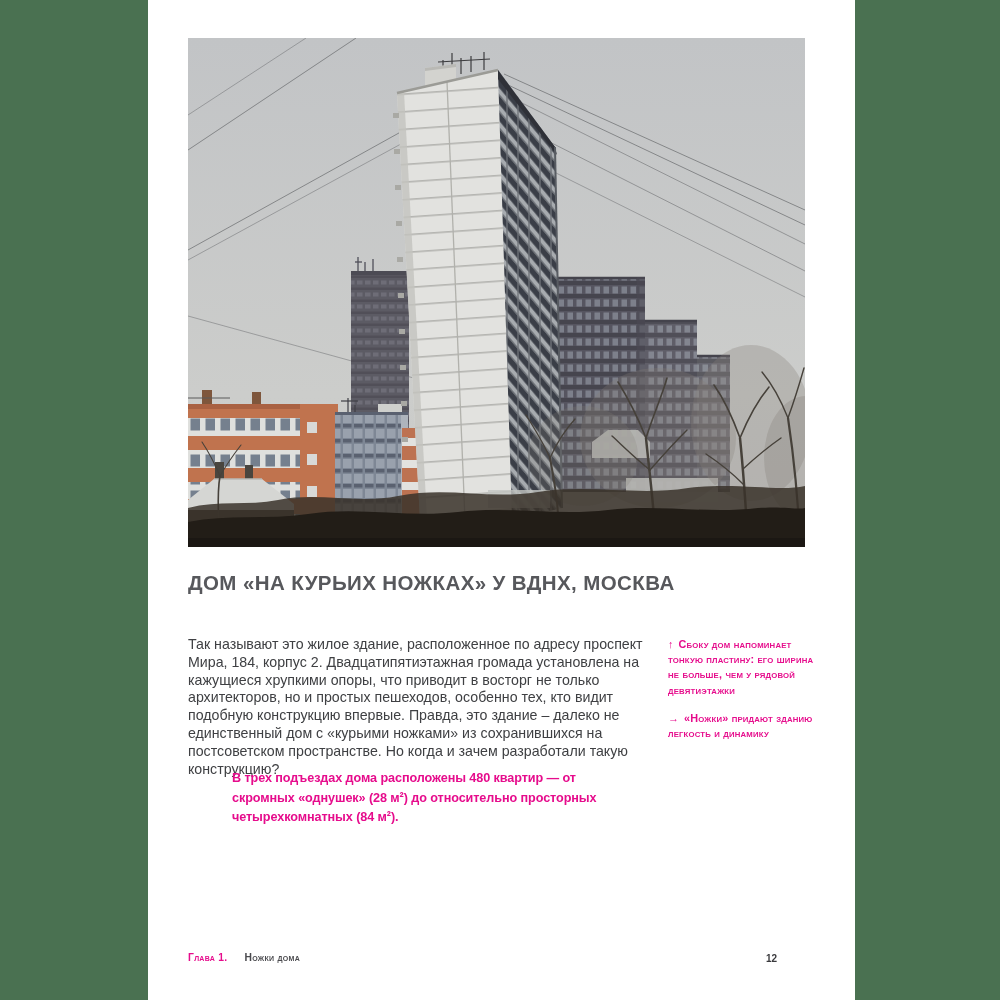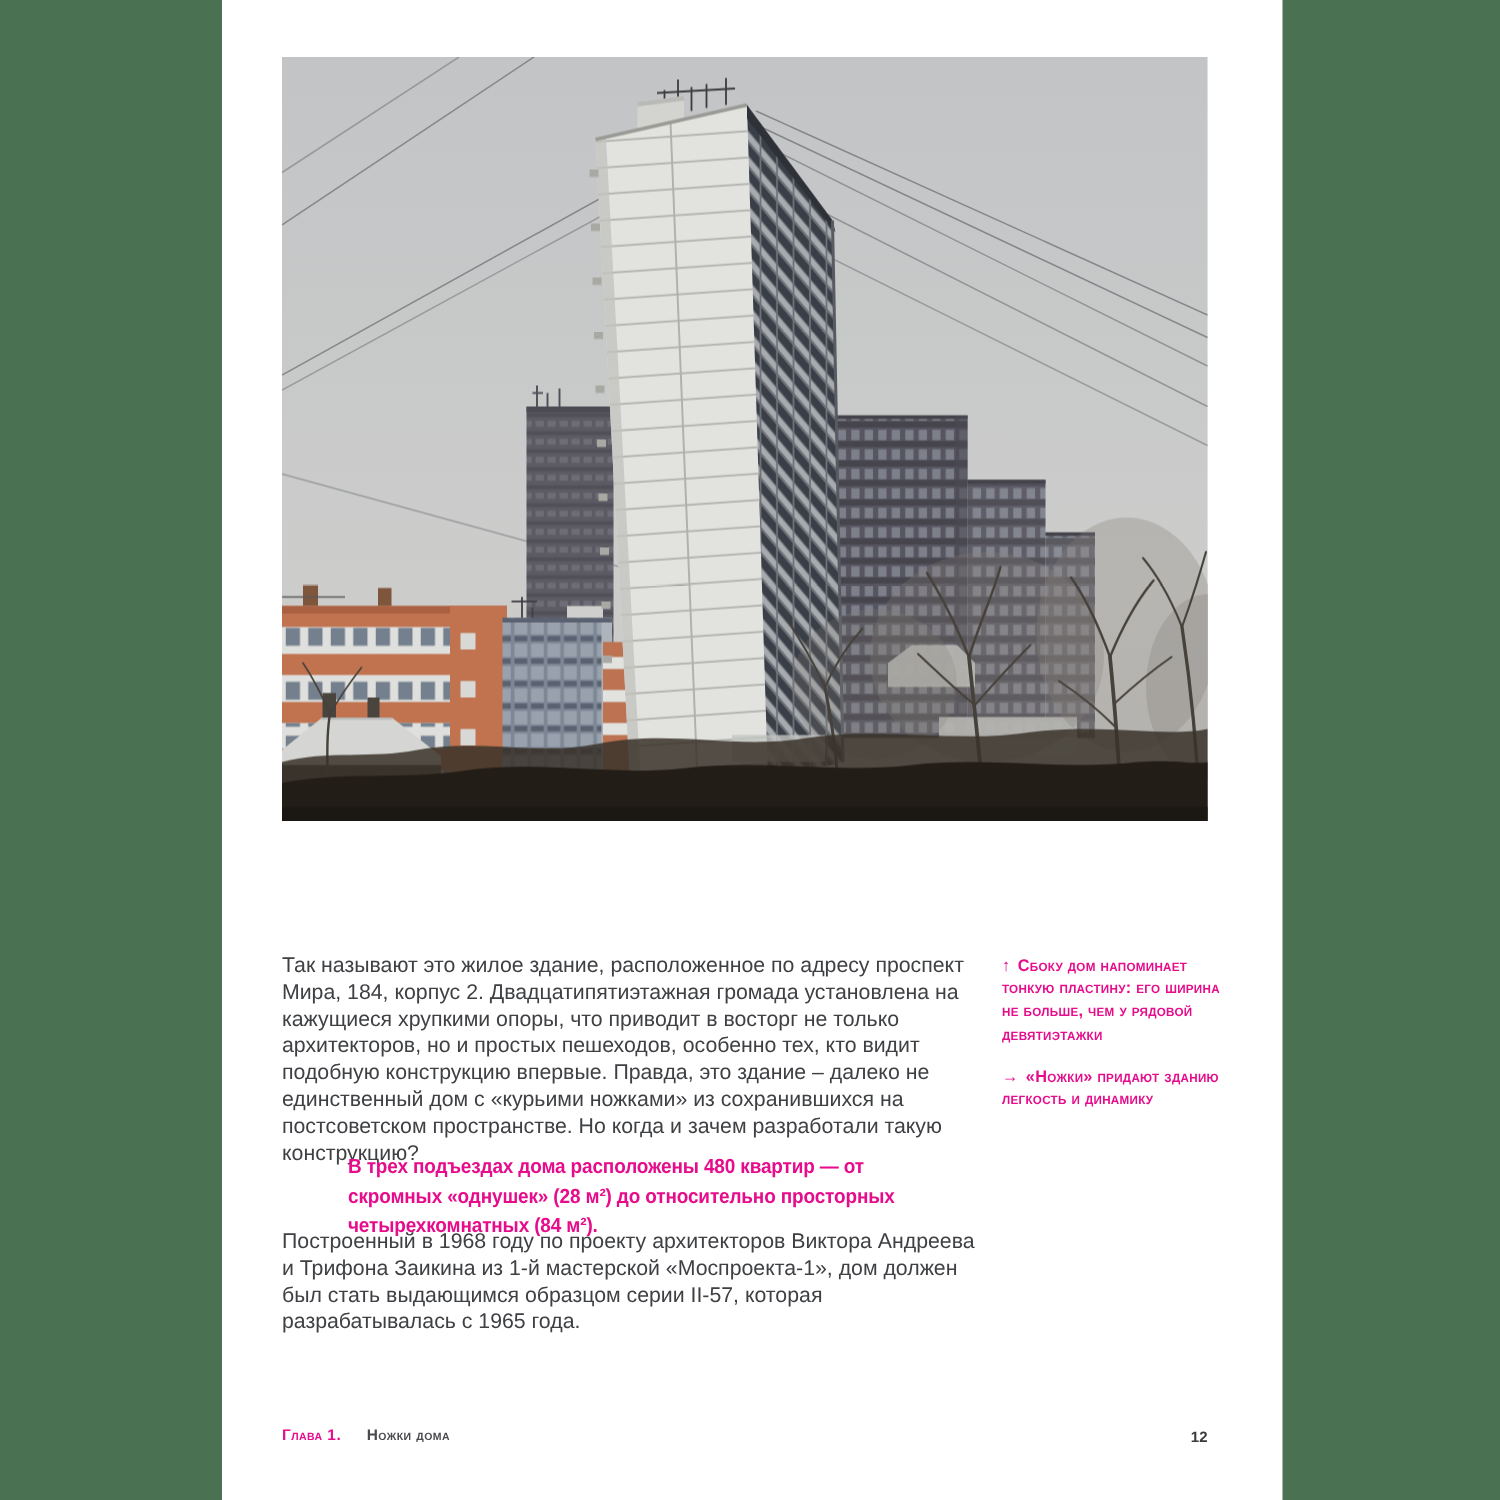--- a/index.html
+++ b/index.html
@@ -41,21 +41,21 @@
   }
   .margin-note{margin-bottom:13px;}
   .margin-note .arrow{display:inline-block;margin-right:5px;font-variant:normal;}
   .footer-left{
     position:absolute;left:40px;top:952px;
     font-size:10.3px;font-weight:bold;font-variant:small-caps;letter-spacing:0.3px;
   }
   .footer-left .chapter-label{color:#e60c8c;margin-right:17px;}
   .footer-left .chapter-title{color:#4a4a4e;}
   .page-number{
-    position:absolute;left:590px;top:953px;width:67px;text-align:right;
+    position:absolute;left:590px;top:953px;width:67px;text-align:center;
     font-size:10px;font-weight:bold;color:#3a3a3d;
   }
 </style>
 </head>
 <body>
 
 <div class="page">
 
   <figure class="photo" style="margin:0">
     <svg width="617" height="509" viewBox="0 0 617 509">
@@ -256,26 +256,26 @@
           <path d="M600,380 C592,360 584,346 574,334" stroke-width="1.4"></path>
           <path d="M600,380 C608,358 612,344 616,330" stroke-width="1.4"></path>
         </g>
         <path d="M0,509 L0,470 C30,462 60,468 90,462 C130,454 170,466 210,458 C260,448 300,462 350,454 C400,446 450,458 500,450 C550,444 590,454 617,448 L617,509 Z" fill="#3a332a" opacity="0.85"></path>
         <path d="M0,509 L0,484 C40,476 80,482 120,476 C170,468 220,480 270,474 C320,468 370,478 420,472 C470,466 520,476 570,470 C595,468 610,472 617,470 L617,509 Z" fill="#221d17"></path>
         <rect x="0" y="500" width="617" height="9" fill="#1b1713"></rect>
       </g>
     </svg>
   </figure>
 
+  <h1 class="title" style="margin:0">ДОМ «НА КУРЬИХ НОЖКАХ» У ВДНХ, МОСКВА</h1>
 
   <p class="body-text para1" style="margin:0">Так называют это жилое здание, расположенное по адресу проспект Мира, 184, корпус 2. Двадцатипятиэтажная громада установлена на кажущиеся хрупкими опоры, что приводит в восторг не только архитекторов, но и простых пешеходов, особенно тех, кто видит подобную конструкцию впервые. Правда, это здание – далеко не единственный дом с «курьими ножками» из сохранившихся на постсоветском пространстве. Но когда и зачем разработали такую конструкцию?</p>
 
   <p class="callout" style="margin:0">В трех подъездах дома расположены 480 квартир — от скромных «однушек» (28 м²) до относительно просторных четырехкомнатных (84 м²).</p>
 
-  <p class="body-text para2" style="margin:0">Построенный в 1968 году по проекту архитекторов Виктора Андреева и Трифона Заикина из 1-й мастерской «Моспроекта-1», дом должен был стать выдающимся образцом серии II-57, которая разрабатывалась с 1965 года.</p>
 
   <aside class="margin-notes">
     <div class="margin-note">
       <span class="arrow">↑</span><span>Сбоку дом напоминает тонкую пластину: его ширина не больше, чем у рядовой девятиэтажки</span>
     </div>
     <div class="margin-note">
       <span class="arrow">→</span><span>«Ножки» придают зданию легкость и динамику</span>
     </div>
   </aside>
 

